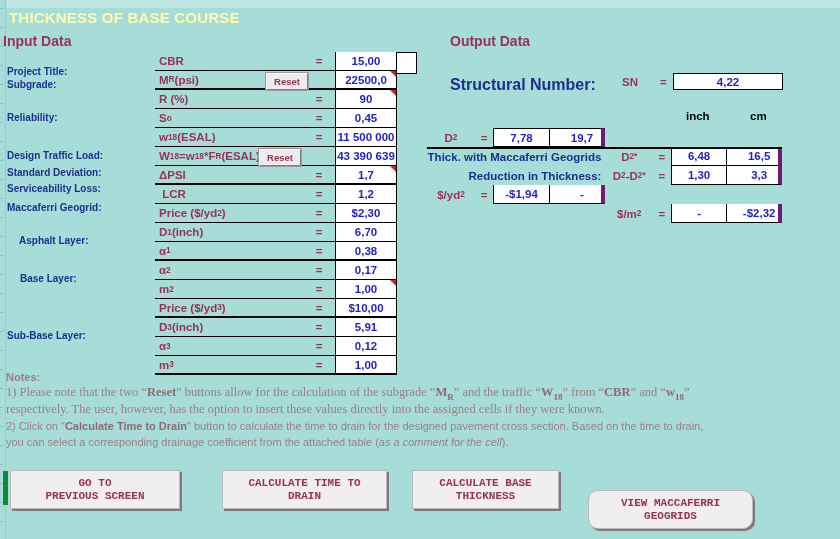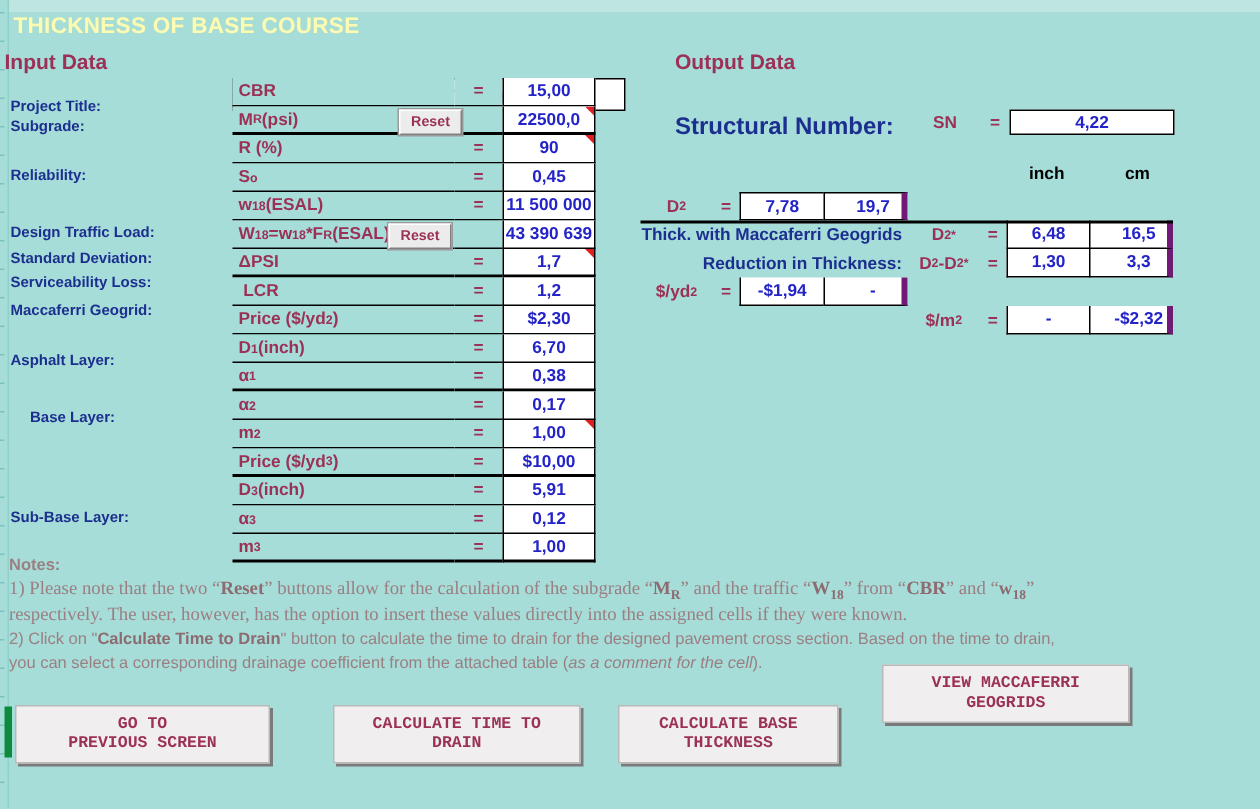--- a/index.html
+++ b/index.html
@@ -207,23 +207,23 @@
   <div class="section-head" id="input-head">Input Data</div>
   <div class="section-head" id="output-head">Output Data</div>
 
   <div class="row-label" style="left:7px;top:66px;">Project Title:</div>
   <div class="row-label" style="left:7px;top:79px;">Subgrade:</div>
   <div class="row-label" style="left:7px;top:112px;">Reliability:</div>
   <div class="row-label" style="left:7px;top:131px;margin-top:36px;">Standard Deviation:</div>
   <div class="row-label" style="left:7px;top:150px;">Design Traffic Load:</div>
   <div class="row-label" style="left:7px;top:183px;">Serviceability Loss:</div>
   <div class="row-label" style="left:7px;top:202px;">Maccaferri Geogrid:</div>
-  <div class="row-label" style="left:7px;top:235px;">Asphalt Layer:</div>
+  <div class="row-label" style="left:7px;top:235px;padding-left:12px;">Asphalt Layer:</div>
   <div class="row-label" style="left:20px;top:273px;">Base Layer:</div>
-  <div class="row-label" style="left:7px;top:340px;">Sub-Base Layer:</div>
+  <div class="row-label" style="left:7px;top:330px;">Sub-Base Layer:</div>
 
   <div class="title-cell">life cycle benefit analysis</div>
 
   <div class="grid" id="input-grid">
       <div class="g-row">
         <div class="g-name">CBR</div>
         <div class="g-eq">=</div>
         <div class="g-val">15,00</div>
       </div>
       <div class="g-row thick">
@@ -359,18 +359,18 @@
   <div class="note-sans" id="note2a">2) Click on "<b>Calculate Time to Drain</b>" button to calculate the time to drain for the designed pavement cross section.  Based on the time to drain,</div>
   <div class="note-sans" id="note2b">you can select a corresponding drainage coefficient from the attached table (<i>as a comment for the cell</i>).</div>
 
   <div class="green-tab"></div>
   <div class="btn" style="left:10px;top:470px;width:170px;height:39px;">GO TO
 PREVIOUS SCREEN</div>
   <div class="btn" style="left:222px;top:470px;width:165px;height:39px;">CALCULATE TIME TO
 DRAIN</div>
   <div class="btn" style="left:412px;top:470px;width:147px;height:39px;">CALCULATE BASE
 THICKNESS</div>
-  <div class="btn" style="left:588px;top:443px;width:165px;height:39px;">VIEW MACCAFERRI
+  <div class="btn" style="left:588px;top:490px;width:165px;height:39px;border-radius:10px;">VIEW MACCAFERRI
 GEOGRIDS</div>
 
 <div class="reset-btn" style="left: 266px; top: 73px;">Reset</div>
     <div class="reset-btn" style="left: 259px; top: 149px;">Reset</div>
   </div>
 
 </body></html>

